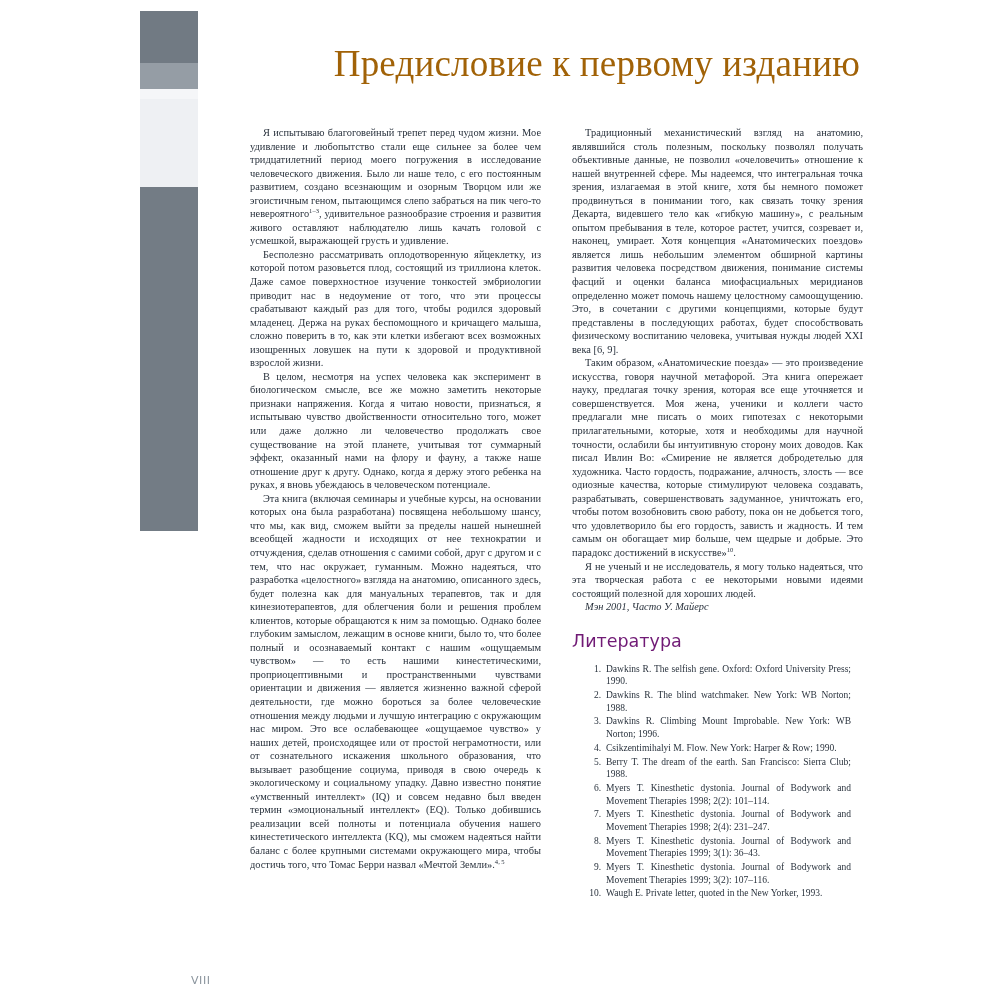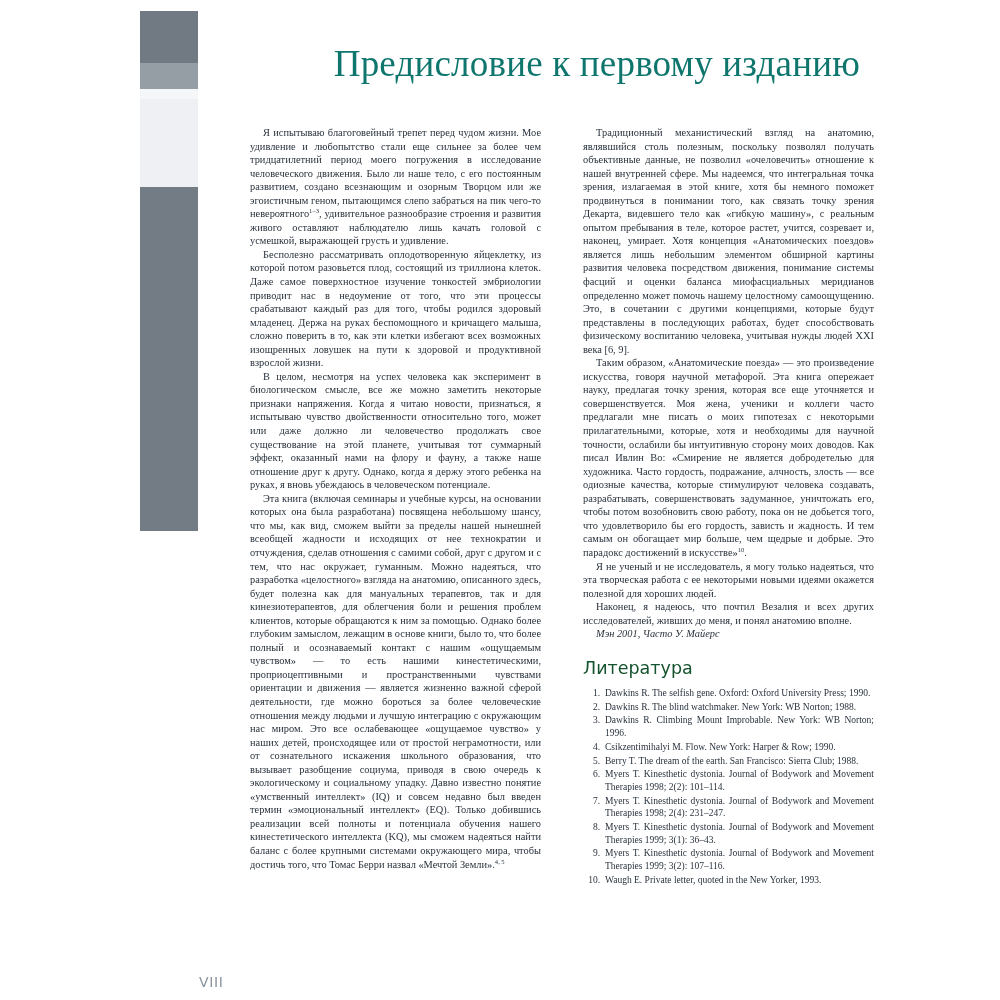--- a/index.html
+++ b/index.html
@@ -38,40 +38,40 @@
   
   .page-title {
     position: absolute;
     left: 250px;
     top: 42px;
     width: 610px;
     text-align: right;
     font-family: "Liberation Serif", "DejaVu Serif", serif;
     font-size: 37px;
     line-height: 44px;
-    color: #0f766e;
+    color: #a16207;
     letter-spacing: 0.2px;
     white-space: nowrap;
   }
 
   
   .columns {
     position: absolute;
     left: 250px;
     top: 126px;
     width: 610px;
     height: 845px;
   }
   .col {
     position: absolute;
     top: 0;
     width: 291px;
   }
   .col-left  { left: 0px; }
-  .col-right { left: 333px; }
+  .col-right { left: 322px; }
 
   .col p {
     margin: 0;
     font-size: 10.4px;
     line-height: 13.55px;
     text-align: justify;
     text-indent: 13px;
     color: #29323d;
     hyphens: auto;
     -webkit-hyphens: auto;
@@ -94,24 +94,24 @@
     color: #29323d;
   }
 
   
   .refs-heading {
     margin: 17px 0 9px 0;
     font-family: "DejaVu Sans", "Liberation Sans", sans-serif;
     font-size: 17.5px;
     font-weight: normal;
     line-height: 20px;
-    color: #14532d;
+    color: #701a75;
   }
   ol.refs {
-    margin: 0;
+    margin: 12px;
     padding: 0;
     list-style: none;
     counter-reset: refnum;
   }
   ol.refs li {
     position: relative;
     padding-left: 22px;
     margin-bottom: 1.2px;
     font-size: 9.5px;
     line-height: 12.6px;
@@ -127,24 +127,24 @@
     width: 17px;
     text-align: right;
     font-size: 9.5px;
     line-height: 12.6px;
     color: #29323d;
   }
 
   
   .folio {
     position: absolute;
-    left: 199px;
+    left: 191px;
     top: 974px;
     font-family: "DejaVu Sans", "Liberation Sans", sans-serif;
-    font-size: 14px;
+    font-size: 11px;
     letter-spacing: 0.6px;
     color: #8a949d;
   }
 </style>
 </head>
 <body>
 
 <div class="sidebar">
   <div class="band band-1"></div>
   <div class="band band-2"></div>
@@ -160,22 +160,21 @@
   <div class="col col-left">
     <p><span>Я испытываю благоговейный трепет перед чудом жизни. Мое удивление и любопытство стали еще сильнее за более чем тридцатилетний период моего погружения в исследование человеческого движения. Было ли наше тело, с его постоянным развитием, создано всезнающим и озорным Творцом или же эгоистичным геном, пытающимся слепо забраться на пик чего-то невероятного</span><sup>1–3</sup><span>, удивительное разнообразие строения и развития живого оставляют наблюдателю лишь качать головой с усмешкой, выражающей грусть и удивление.</span></p>
     <p>Бесполезно рассматривать оплодотворенную яйцеклетку, из которой потом разовьется плод, состоящий из триллиона клеток. Даже самое поверхностное изучение тонкостей эмбриологии приводит нас в недоумение от того, что эти процессы срабатывают каждый раз для того, чтобы родился здоровый младенец. Держа на руках беспомощного и кричащего малыша, сложно поверить в то, как эти клетки избегают всех возможных изощренных ловушек на пути к здоровой и продуктивной взрослой жизни.</p>
     <p>В целом, несмотря на успех человека как эксперимент в биологическом смысле, все же можно заметить некоторые признаки напряжения. Когда я читаю новости, признаться, я испытываю чувство двойственности относительно того, может или даже должно ли человечество продолжать свое существование на этой планете, учитывая тот суммарный эффект, оказанный нами на флору и фауну, а также наше отношение друг к другу. Однако, когда я держу этого ребенка на руках, я вновь убеждаюсь в человеческом потенциале.</p>
     <p><span>Эта книга (включая семинары и учебные курсы, на основании которых она была разработана) посвящена небольшому шансу, что мы, как вид, сможем выйти за пределы нашей нынешней всеобщей жадности и исходящих от нее технократии и отчуждения, сделав отношения с самими собой, друг с другом и с тем, что нас окружает, гуманным. Можно надеяться, что разработка «целостного» взгляда на анатомию, описанного здесь, будет полезна как для мануальных терапевтов, так и для кинезиотерапевтов, для облегчения боли и решения проблем клиентов, которые обращаются к ним за помощью. Однако более глубоким замыслом, лежащим в основе книги, было то, что более полный и осознаваемый контакт с нашим «ощущаемым чувством» — то есть нашими кинестетическими, проприоцептивными и пространственными чувствами ориентации и движения — является жизненно важной сферой деятельности, где можно бороться за более человеческие отношения между людьми и лучшую интеграцию с окружающим нас миром. Это все ослабевающее «ощущаемое чувство» у наших детей, происходящее или от простой неграмотности, или от сознательного искажения школьного образования, что вызывает разобщение социума, приводя в свою очередь к экологическому и социальному упадку. Давно известно понятие «умственный интеллект» (IQ) и совсем недавно был введен термин «эмоциональный интеллект» (EQ). Только добившись реализации всей полноты и потенциала обучения нашего кинестетического интеллекта (KQ), мы сможем надеяться найти баланс с более крупными системами окружающего мира, чтобы достичь того, что Томас Берри назвал «Мечтой Земли».</span><sup>4, 5</sup></p>
   </div>
 
   <div class="col col-right">
     <p>Традиционный механистический взгляд на анатомию, являвшийся столь полезным, поскольку позволял получать объективные данные, не позволил «очеловечить» отношение к нашей внутренней сфере. Мы надеемся, что интегральная точка зрения, излагаемая в этой книге, хотя бы немного поможет продвинуться в понимании того, как связать точку зрения Декарта, видевшего тело как «гибкую машину», с реальным опытом пребывания в теле, которое растет, учится, созревает и, наконец, умирает. Хотя концепция «Анатомических поездов» является лишь небольшим элементом обширной картины развития человека посредством движения, понимание системы фасций и оценки баланса миофасциальных меридианов определенно может помочь нашему целостному самоощущению. Это, в сочетании с другими концепциями, которые будут представлены в последующих работах, будет способствовать физическому воспитанию человека, учитывая нужды людей XXI века [6, 9].</p>
     <p><span>Таким образом, «Анатомические поезда» — это произведение искусства, говоря научной метафорой. Эта книга опережает науку, предлагая точку зрения, которая все еще уточняется и совершенствуется. Моя жена, ученики и коллеги часто предлагали мне писать о моих гипотезах с некоторыми прилагательными, которые, хотя и необходимы для научной точности, ослабили бы интуитивную сторону моих доводов. Как писал Ивлин Во: «Смирение не является добродетелью для художника. Часто гордость, подражание, алчность, злость — все одиозные качества, которые стимулируют человека создавать, разрабатывать, совершенствовать задуманное, уничтожать его, чтобы потом возобновить свою работу, пока он не добьется того, что удовлетворило бы его гордость, зависть и жадность. И тем самым он обогащает мир больше, чем щедрые и добрые. Это парадокс достижений в искусстве»</span><sup>10</sup><span>.</span></p>
-    <p>Я не ученый и не исследователь, я могу только надеяться, что эта творческая работа с ее некоторыми новыми идеями окажется полезной для хороших людей.</p>
-    <p>Наконец, я надеюсь, что почтил Везалия и всех других исследователей, живших до меня, и понял анатомию вполне.</p>
+    <p>Я не ученый и не исследователь, я могу только надеяться, что эта творческая работа с ее некоторыми новыми идеями состоящий полезной для хороших людей.</p>
 
     <p class="signature">Мэн 2001, Часто У. Майерс</p>
 
     <h2 class="refs-heading">Литература</h2>
 
     <ol class="refs">
       <li>Dawkins R. The selfish gene. Oxford: Oxford University Press; 1990.</li>
       <li>Dawkins R. The blind watchmaker. New York: WB Norton; 1988.</li>
       <li>Dawkins R. Climbing Mount Improbable. New York: WB Norton; 1996.</li>
       <li>Csikzentimihalyi M. Flow. New York: Harper &amp; Row; 1990.</li>

